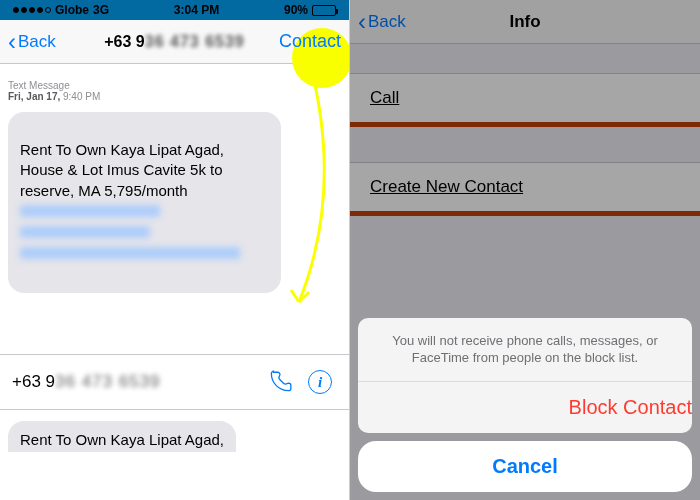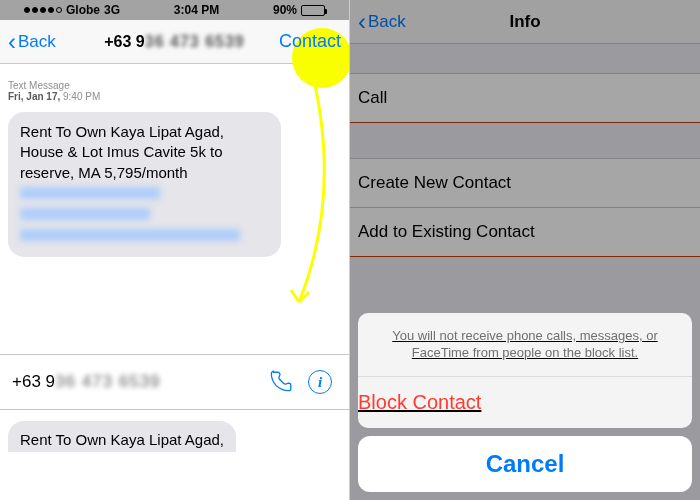--- a/index.html
+++ b/index.html
@@ -2,21 +2,21 @@
 <html><head>
 <meta charset="utf-8">
 <style>
   * { box-sizing: border-box; margin: 0; padding: 0; font-family: -apple-system, "Helvetica Neue", Helvetica, Arial, sans-serif; }
   body { width: 700px; height: 500px; display: flex; background: #fff; overflow: hidden; }
   .pane { width: 350px; height: 500px; position: relative; overflow: hidden; }
   .pane-left { border-right: 1px solid #ccc; }
   .pane-right { background: #efeff4; }
 
   
-  .status-bar { height: 20px; display: flex; align-items: center; justify-content: space-between; padding: 0 24px; font-size: 12px; font-weight: 600; color: #000; background: #a3a3a3; }
+  .status-bar { height: 20px; display: flex; align-items: center; justify-content: space-between; padding: 0 13px; font-size: 12px; font-weight: 600; color: #000; background: #0369a1; }
   .status-left, .status-right { display: flex; align-items: center; gap: 4px; }
   .dots { display: flex; gap: 2px; }
   .dot { width: 6px; height: 6px; border-radius: 50%; border: 1px solid #000; }
   .dot.filled { background: #000; }
   .battery { width: 24px; height: 11px; border: 1px solid #000; border-radius: 2px; position: relative; }
   .battery::after { content: ""; position: absolute; right: -3px; top: 3px; width: 2px; height: 5px; background: #000; border-radius: 0 1px 1px 0; }
   .battery-fill { height: 100%; width: 90%; background: #000; }
 
   
   .nav-bar { height: 44px; background: #f8f8f8; border-bottom: 1px solid #c8c7cc; display: flex; align-items: center; padding: 0 8px; position: relative; }
@@ -29,50 +29,50 @@
 
   
   .arrow-svg { position: absolute; top: 40px; right: 0; width: 120px; height: 300px; z-index: 5; pointer-events: none; }
 
   
   .messages-area { padding: 10px 8px 0 8px; }
   .msg-header { text-align: left; font-size: 10px; color: #8e8e93; margin: 6px 0 10px 0; }
   .msg-header .label { font-weight: 400; }
   .msg-header .date { font-weight: 700; color: #5a5a5e; margin-top: 26px; }
   .msg-header .time { font-weight: 400; color: #8e8e93; }
-  .bubble { background: #e5e5ea; border-radius: 16px; padding: 10px 12px; font-size: 15px; color: #000; max-width: 82%; line-height: 1.35; }
+  .bubble { background: #e5e5ea; border-radius: 16px; padding: 28px 12px; font-size: 15px; color: #000; max-width: 82%; line-height: 1.35; }
   .bubble .blurred-link { display: inline-block; background: #aecdfa; color: transparent; filter: blur(3px); border-radius: 2px; height: 12px; margin-top: 4px; }
   .bl1 { width: 140px; }
   .bl2 { width: 130px; }
   .bl3 { width: 220px; }
 
   
   .bottom-area { position: absolute; bottom: 90px; left: 0; right: 0; border-top: 1px solid #c8c7cc; border-bottom: 1px solid #c8c7cc; background: #fff; display: flex; align-items: center; padding: 10px 12px; }
   .bottom-number { font-size: 17px; color: #000; flex: 1; }
   .bottom-number .blur-part { filter: blur(2.5px); color: #666; letter-spacing: 1px; }
   .icon-btn { width: 34px; height: 34px; display: flex; align-items: center; justify-content: center; margin-left: 6px; position: relative; }
   .phone-icon svg { width: 26px; height: 26px; }
   .info-highlight { position: absolute; width: 42px; height: 42px; background: #faff00; border-radius: 50%; z-index: -1; }
   .info-circle { width: 24px; height: 24px; border: 1.5px solid #007aff; border-radius: 50%; display: flex; align-items: center; justify-content: center; color: #007aff; font-size: 15px; font-style: italic; font-family: Georgia, serif; font-weight: 600; }
   .bubble-preview { position: absolute; bottom: 48px; left: 8px; background: #e5e5ea; border-radius: 16px 16px 0 0; padding: 10px 12px 4px 12px; font-size: 15px; color: #000; max-width: 80%; }
 
   
   .dimmed { position: absolute; inset: 0; background: rgba(0,0,0,0.35); z-index: 8; }
   .right-nav { height: 44px; display: flex; align-items: center; padding: 0 8px; background: #f8f8f8; border-bottom: 1px solid #c8c7cc; position: relative; }
   .right-nav .nav-title { font-weight: 600; font-size: 17px; }
   .info-list { margin-top: 30px; }
-  .info-row { background: #fff; border-top: 1px solid #c8c7cc; border-bottom: 1px solid #c2410c; padding: 14px 8px; font-size: 17px; color: #000; margin-top: -1px; }
+  .info-row { background: #fff; border-top: 1px solid #c8c7cc; border-bottom: 5px solid #c2410c; padding: 14px 20px; font-size: 17px; color: #000; margin-top: -1px; text-decoration: underline; }
   .info-group-gap { height: 36px; }
 
   
   .action-sheet { position: absolute; bottom: 0; left: 0; right: 0; z-index: 10; padding: 8px; }
-  .sheet-box { background: rgba(248,248,248,0.96); border-radius: 10px; overflow: hidden; margin-bottom: 8px; text-decoration: underline; }
+  .sheet-box { background: rgba(248,248,248,0.96); border-radius: 10px; overflow: hidden; margin-bottom: 8px; }
   .sheet-msg { font-size: 13px; color: #6f6f74; text-align: center; padding: 14px 18px; border-bottom: 1px solid #dcdcdc; line-height: 1.35; }
-  .sheet-btn { text-align: left; padding: 14px 0; font-size: 20px; color: #ff3b30; cursor: pointer; }
-  .cancel-box { background: #fff; border-radius: 12px; text-align: center; padding: 14px 0; font-size: 24px; font-weight: 600; color: #007aff; cursor: pointer; }
+  .sheet-btn { text-align: right; padding: 14px 0; font-size: 20px; color: #ff3b30; cursor: pointer; }
+  .cancel-box { background: #fff; border-radius: 18px; text-align: center; padding: 14px 0; font-size: 20px; font-weight: 600; color: #007aff; cursor: pointer; }
 </style>
 </head>
 <body>
 
 <div class="pane pane-left">
   <div class="status-bar">
     <div class="status-left">
       <span class="dots">
         <span class="dot filled"></span>
           <span class="dot filled"></span>
@@ -151,21 +151,20 @@
       <span class="chevron-left">‹</span>
       <span>Back</span>
     </div>
     <div class="nav-title">Info</div>
   </div>
 
   <div class="info-list">
     <div class="info-row"><span>Call</span></div>
     <div class="info-group-gap"></div>
     <div class="info-row"><span>Create New Contact</span></div>
-    <div class="info-row"><span>Add to Existing Contact</span></div>
   </div>
 
   <div class="dimmed"></div>
 
   <div class="action-sheet">
     <div class="sheet-box">
       <div class="sheet-msg">You will not receive phone calls, messages, or FaceTime from people on the block list.</div>
       <div class="sheet-btn"><span>Block Contact</span></div>
     </div>
     <div class="cancel-box"><span>Cancel</span></div>

